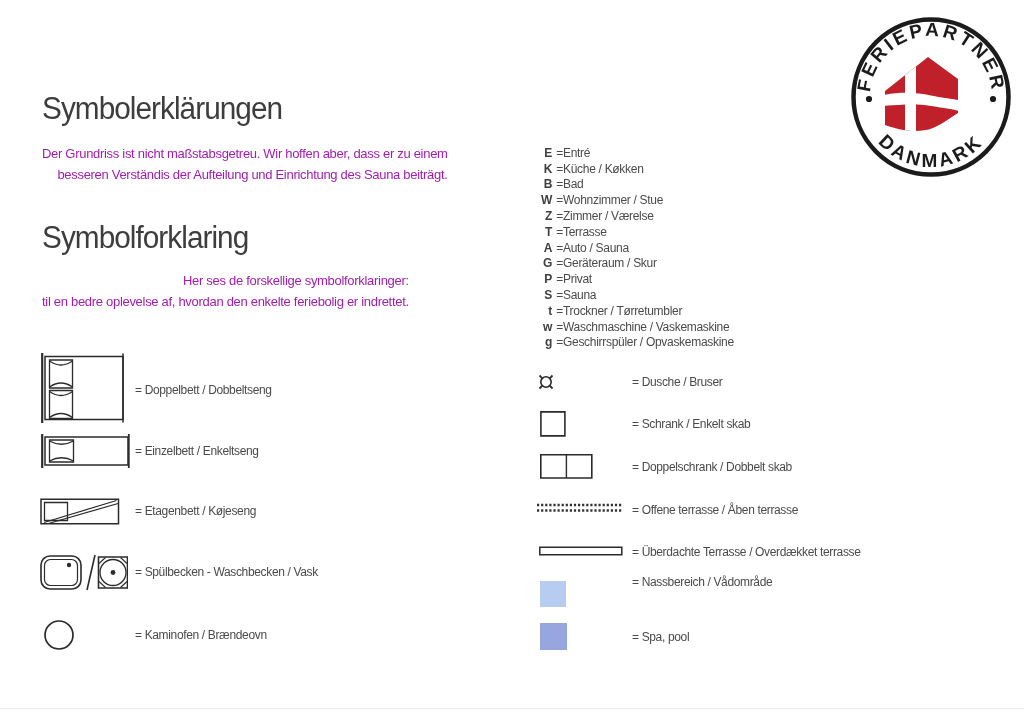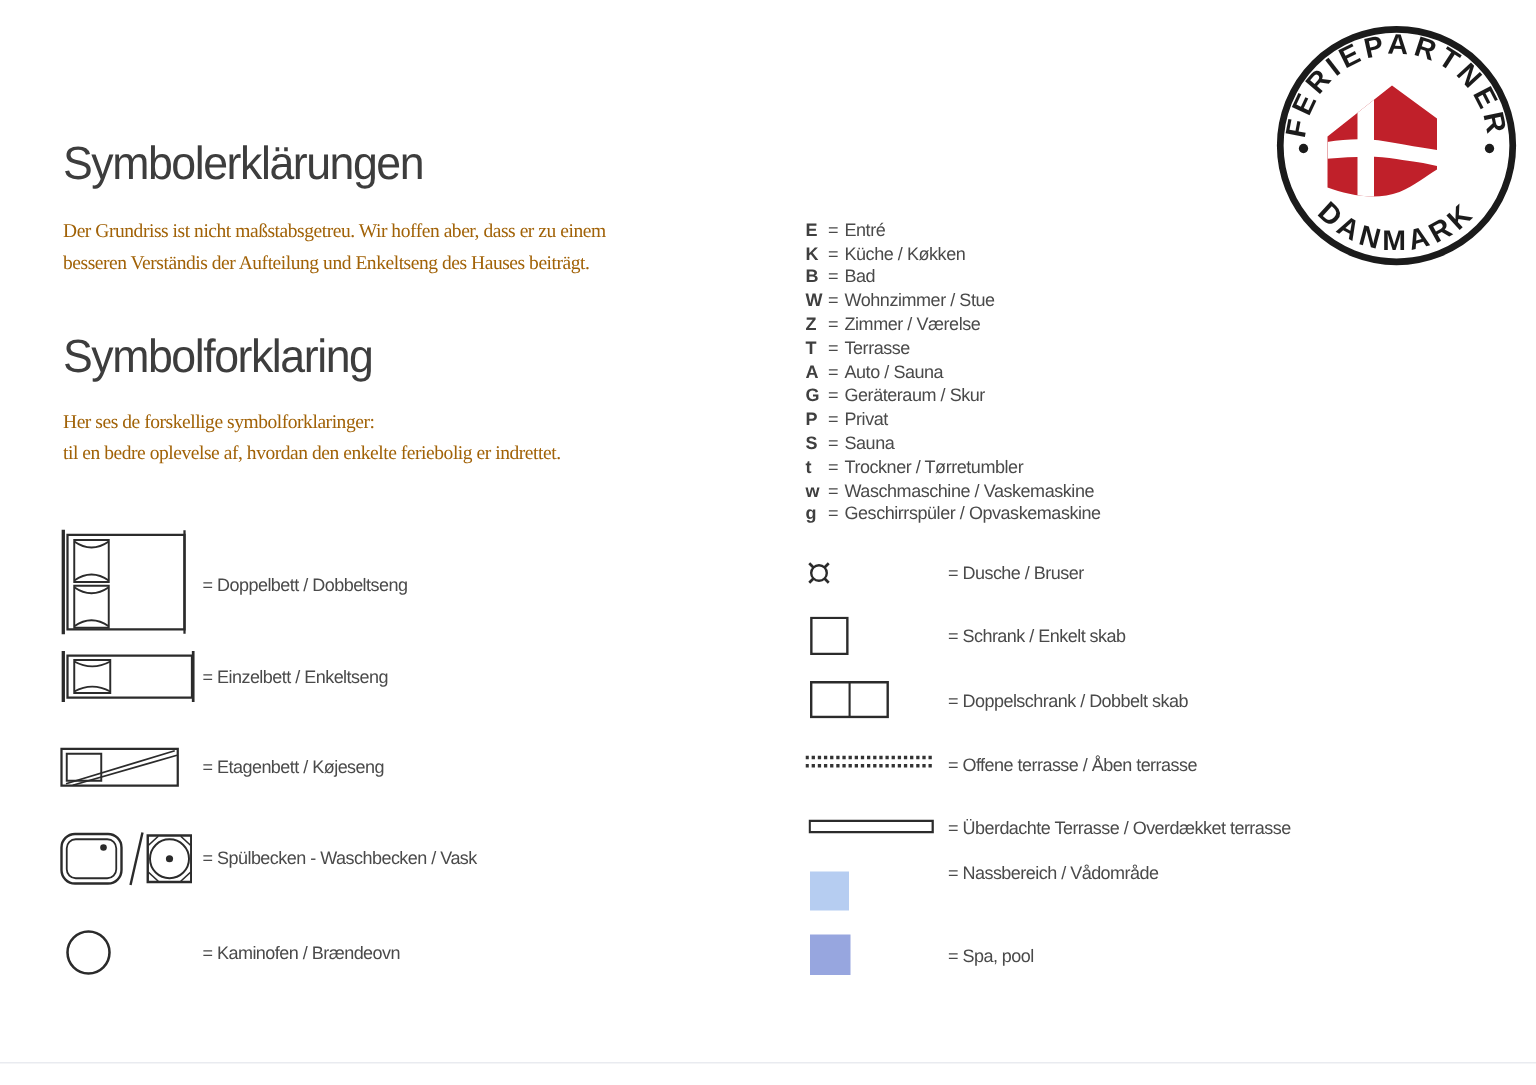--- a/index.html
+++ b/index.html
@@ -1,46 +1,46 @@
 <!DOCTYPE html>
 <html><head>
 <meta charset="utf-8">
 <style>
   html,body{margin:0;padding:0;background:#fff;}
   .doc{
     position:relative;width:1024px;height:723px;background:#ffffff;overflow:hidden;
-    font-family:"Liberation Sans","DejaVu Sans",sans-serif;color:#454545;
+    font-family:"Liberation Sans","DejaVu Sans",sans-serif;color:#454545;text-align:right;
   }
   .abs{position:absolute;}
   .title{
     font-size:31px;letter-spacing:-1px;color:#3d3d3d;white-space:nowrap;
     transform:scaleX(.96);transform-origin:left top;line-height:34px;
   }
-  .intro{font-size:13px;letter-spacing:-.3px;line-height:21px;color:#a16207;font-family:Liberation Serif, serif;}
+  .intro{font-size:13px;letter-spacing:-.3px;line-height:21px;color:#a21caf;}
   .intro div{white-space:nowrap;}
   .letter-legend{left:537px;top:145px;}
   .legend-row{display:flex;height:15.8px;align-items:center;font-size:12px;letter-spacing:-.3px;color:#4a4a4a;}
   .lk{width:15px;font-weight:bold;color:#3f3f3f;}
   .le{width:11px;}
   .sym-label{font-size:12px;letter-spacing:-.35px;color:#4a4a4a;white-space:nowrap;line-height:14px;}
   .swatch{display:block;}
   svg.sym{display:block;}
   svg.sym *{vector-effect:non-scaling-stroke;}
   .stroke{fill:none;stroke:#2b2b2b;stroke-width:1.5;}
   .faint-bottom-line{left:0;top:708px;width:1024px;height:1px;background:#e9ebf0;}
 </style>
 </head>
 <body>
 
 <div class="doc">
 
   <div class="abs title" style="left:42px;top:92px">Symbolerklärungen</div>
   <div class="abs intro" style="left:42px;top:143px">
     <div>Der Grundriss ist nicht maßstabsgetreu. Wir hoffen aber, dass er zu einem</div>
-    <div>besseren Verständis der Aufteilung und Enkeltseng des Hauses beiträgt.</div>
+    <div>besseren Verständis der Aufteilung und Einrichtung des Sauna beiträgt.</div>
   </div>
 
   <div class="abs title" style="left:42px;top:221px">Symbolforklaring</div>
   <div class="abs intro" style="left:42px;top:270px">
     <div>Her ses de forskellige symbolforklaringer:</div>
     <div>til en bedre oplevelse af, hvordan den enkelte feriebolig er indrettet.</div>
   </div>
 
   <div class="abs letter-legend">
     <div class="legend-row">

